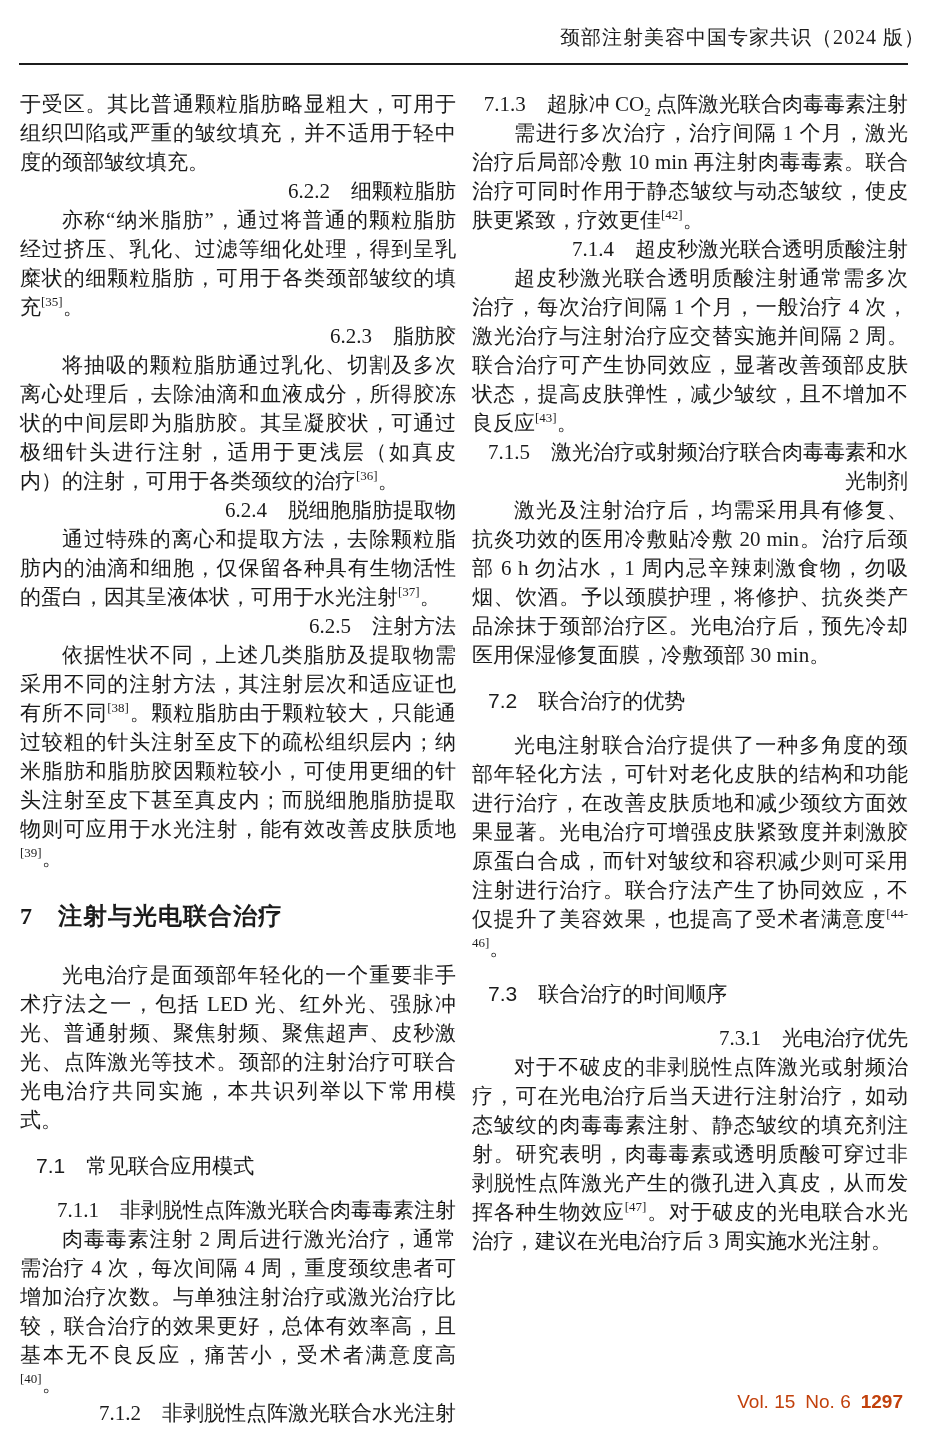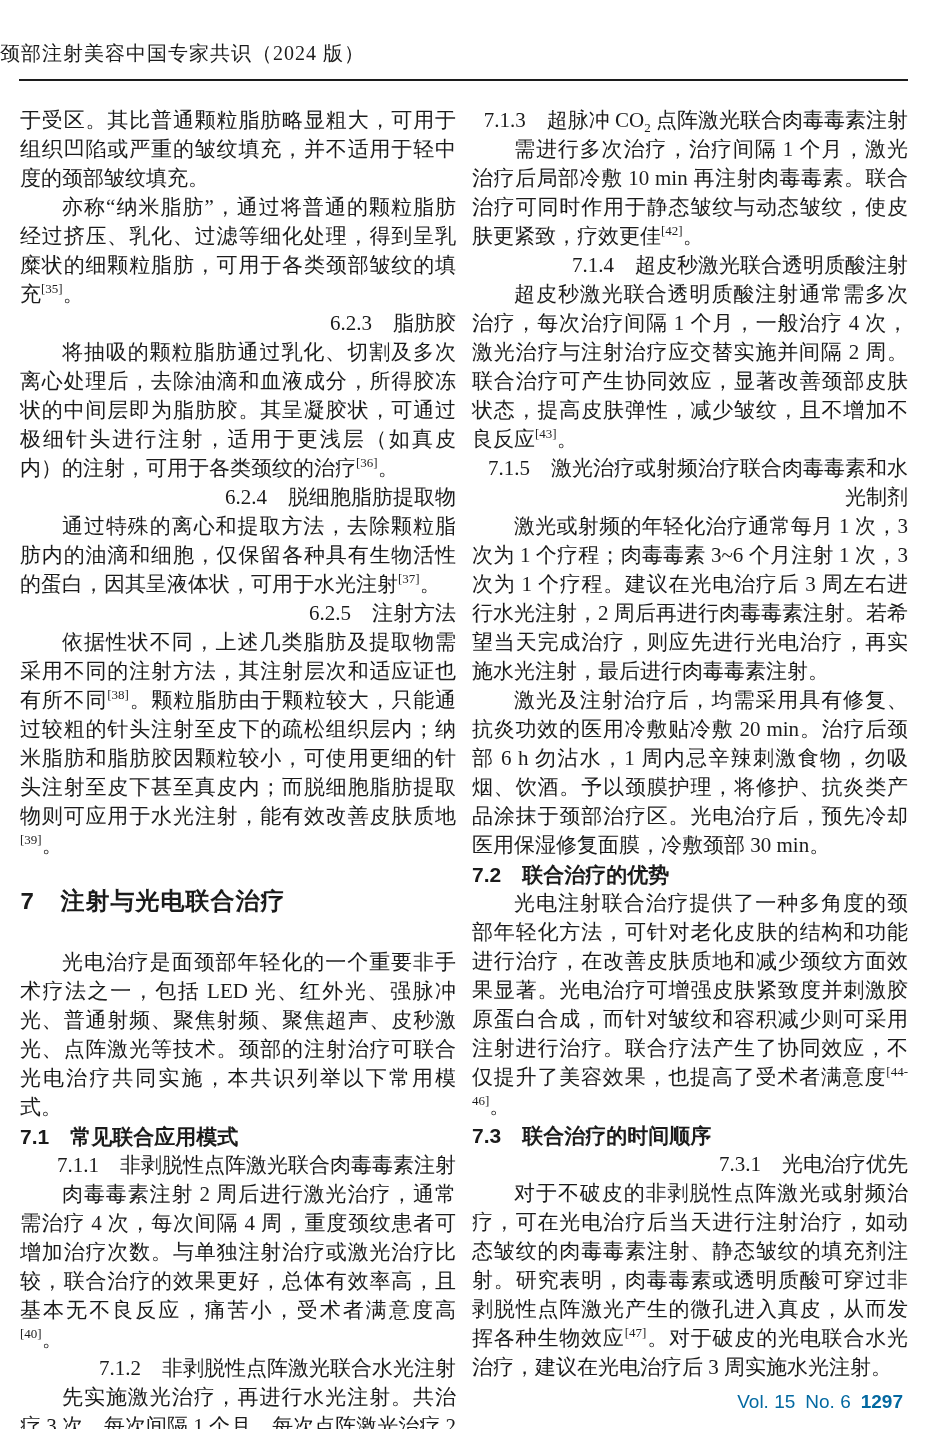--- a/index.html
+++ b/index.html
@@ -6,22 +6,22 @@
   body {
     width: 925px;
     height: 1429px;
     background: #ffffff;
     color: #1b1b1b;
     position: relative;
     overflow: hidden;
     font-family: "Liberation Serif", "DejaVu Serif", serif;
   }
   .page-header {
-    padding-top: 40px;
-    text-align: left;
+    padding-top: 24px;
+    text-align: right;
   }
   .journal-title {
     font-size: 20px;
     line-height: 26px;
     letter-spacing: 1px;
     color: #1b1b1b;
   }
   .header-rule {
     border: none;
     border-top: 2px solid #1c1c1c;
@@ -38,33 +38,33 @@
   }
   .para {
     margin: 0;
     font-size: 21px;
     line-height: 29px;
     text-align: justify;
     text-indent: 2em;
   }
   .para.noindent { text-indent: 0; }
   .h1 {
-    font-family: Liberation Mono, monospace;
+    font-family: Liberation Serif, serif;
     font-weight: bold;
     font-size: 24px;
     line-height: 30px;
     margin: 28px 0 30px 0;
     letter-spacing: 1px;
   }
   .h2 {
     font-family: "Liberation Sans", "DejaVu Sans", sans-serif;
-    font-weight: bold;
+    font-weight: normal;
     font-size: 21px;
     line-height: 29px;
-    margin: 0;
+    margin: 16px;
   }
   .h3 {
     font-size: 21px;
     line-height: 29px;
     margin: 0;
     font-weight: normal;
     text-align: right;
   }
   sup {
     font-size: 13px;
@@ -75,36 +75,37 @@
     font-size: 13px;
     line-height: 0;
     vertical-align: sub;
   }
   .page-footer {
     position: absolute;
     right: 22px;
     bottom: 16px;
     font-family: "Liberation Sans", "DejaVu Sans", sans-serif;
     font-size: 19px;
-    color: #0369a1;
+    color: #c2410c;
   }
   .page-footer .vol, .page-footer .issue { margin-right: 10px; }
   .page-footer .pagenum { font-weight: bold; }
 </style>
 </head>
 <body>
 
 <header class="page-header">
   <div class="journal-title">颈部注射美容中国专家共识（2024 版）</div>
   <hr class="header-rule">
 </header>
 
 <main class="columns">
   <section class="column">
       <p class="para noindent">于受区。其比普通颗粒脂肪略显粗大，可用于组织凹陷或严重的皱纹填充，并不适用于轻中度的颈部皱纹填充。</p>
+      <div class="h3">6.2.2　细颗粒脂肪</div>
       <p class="para">亦称“纳米脂肪”，通过将普通的颗粒脂肪经过挤压、乳化、过滤等细化处理，得到呈乳糜状的细颗粒脂肪，可用于各类颈部皱纹的填充<sup>[35]</sup>。</p>
       <div class="h3">6.2.3　脂肪胶</div>
       <p class="para">将抽吸的颗粒脂肪通过乳化、切割及多次离心处理后，去除油滴和血液成分，所得胶冻状的中间层即为脂肪胶。其呈凝胶状，可通过极细针头进行注射，适用于更浅层（如真皮内）的注射，可用于各类颈纹的治疗<sup>[36]</sup>。</p>
       <div class="h3">6.2.4　脱细胞脂肪提取物</div>
       <p class="para">通过特殊的离心和提取方法，去除颗粒脂肪内的油滴和细胞，仅保留各种具有生物活性的蛋白，因其呈液体状，可用于水光注射<sup>[37]</sup>。</p>
       <div class="h3">6.2.5　注射方法</div>
       <p class="para">依据性状不同，上述几类脂肪及提取物需采用不同的注射方法，其注射层次和适应证也有所不同<sup>[38]</sup>。颗粒脂肪由于颗粒较大，只能通过较粗的针头注射至皮下的疏松组织层内；纳米脂肪和脂肪胶因颗粒较小，可使用更细的针头注射至皮下甚至真皮内；而脱细胞脂肪提取物则可应用于水光注射，能有效改善皮肤质地<sup>[39]</sup>。</p>
       <div class="h1">7　注射与光电联合治疗</div>
       <p class="para">光电治疗是面颈部年轻化的一个重要非手术疗法之一，包括 LED 光、红外光、强脉冲光、普通射频、聚焦射频、聚焦超声、皮秒激光、点阵激光等技术。颈部的注射治疗可联合光电治疗共同实施，本共识列举以下常用模式。</p>
       <div class="h2">7.1　常见联合应用模式</div>
@@ -112,21 +113,20 @@
       <p class="para">肉毒毒素注射 2 周后进行激光治疗，通常需治疗 4 次，每次间隔 4 周，重度颈纹患者可增加治疗次数。与单独注射治疗或激光治疗比较，联合治疗的效果更好，总体有效率高，且基本无不良反应，痛苦小，受术者满意度高<sup>[40]</sup>。</p>
       <div class="h3">7.1.2　非剥脱性点阵激光联合水光注射</div>
       <p class="para">先实施激光治疗，再进行水光注射。共治疗 3 次，每次间隔 1 个月，每次点阵激光治疗 2 周后再进行无痛水光注射治疗。联合治疗可改善颈部皮肤光</p>
     </section>
   <section class="column">
       <div class="h3">7.1.3　超脉冲 CO<sub>2</sub> 点阵激光联合肉毒毒素注射</div>
       <p class="para">需进行多次治疗，治疗间隔 1 个月，激光治疗后局部冷敷 10 min 再注射肉毒毒素。联合治疗可同时作用于静态皱纹与动态皱纹，使皮肤更紧致，疗效更佳<sup>[42]</sup>。</p>
       <div class="h3">7.1.4　超皮秒激光联合透明质酸注射</div>
       <p class="para">超皮秒激光联合透明质酸注射通常需多次治疗，每次治疗间隔 1 个月，一般治疗 4 次，激光治疗与注射治疗应交替实施并间隔 2 周。联合治疗可产生协同效应，显著改善颈部皮肤状态，提高皮肤弹性，减少皱纹，且不增加不良反应<sup>[43]</sup>。</p>
       <div class="h3">7.1.5　激光治疗或射频治疗联合肉毒毒素和水光制剂</div>
-      <p class="para">激光或射频的年轻化治疗通常每月 1 次，3 次为 1 个疗程；肉毒毒素 3~6 个月注射 1 次，3 次为 1 个疗程。建议在光电治疗后 3 周左右进行水光注射，2 周后再进行肉毒毒素注射。若希望当天完成治疗，则应先进行光电治疗，再实施水光注射，最后进行肉毒毒素注射。</p>
       <p class="para">激光及注射治疗后，均需采用具有修复、抗炎功效的医用冷敷贴冷敷 20 min。治疗后颈部 6 h 勿沾水，1 周内忌辛辣刺激食物，勿吸烟、饮酒。予以颈膜护理，将修护、抗炎类产品涂抹于颈部治疗区。光电治疗后，预先冷却医用保湿修复面膜，冷敷颈部 30 min。</p>
       <div class="h2">7.2　联合治疗的优势</div>
       <p class="para">光电注射联合治疗提供了一种多角度的颈部年轻化方法，可针对老化皮肤的结构和功能进行治疗，在改善皮肤质地和减少颈纹方面效果显著。光电治疗可增强皮肤紧致度并刺激胶原蛋白合成，而针对皱纹和容积减少则可采用注射进行治疗。联合疗法产生了协同效应，不仅提升了美容效果，也提高了受术者满意度<sup>[44-46]</sup>。</p>
       <div class="h2">7.3　联合治疗的时间顺序</div>
       <div class="h3">7.3.1　光电治疗优先</div>
       <p class="para">对于不破皮的非剥脱性点阵激光或射频治疗，可在光电治疗后当天进行注射治疗，如动态皱纹的肉毒毒素注射、静态皱纹的填充剂注射。研究表明，肉毒毒素或透明质酸可穿过非剥脱性点阵激光产生的微孔进入真皮，从而发挥各种生物效应<sup>[47]</sup>。对于破皮的光电联合水光治疗，建议在光电治疗后 3 周实施水光注射。</p>
     </section>
 </main>
 
 <footer class="page-footer">

